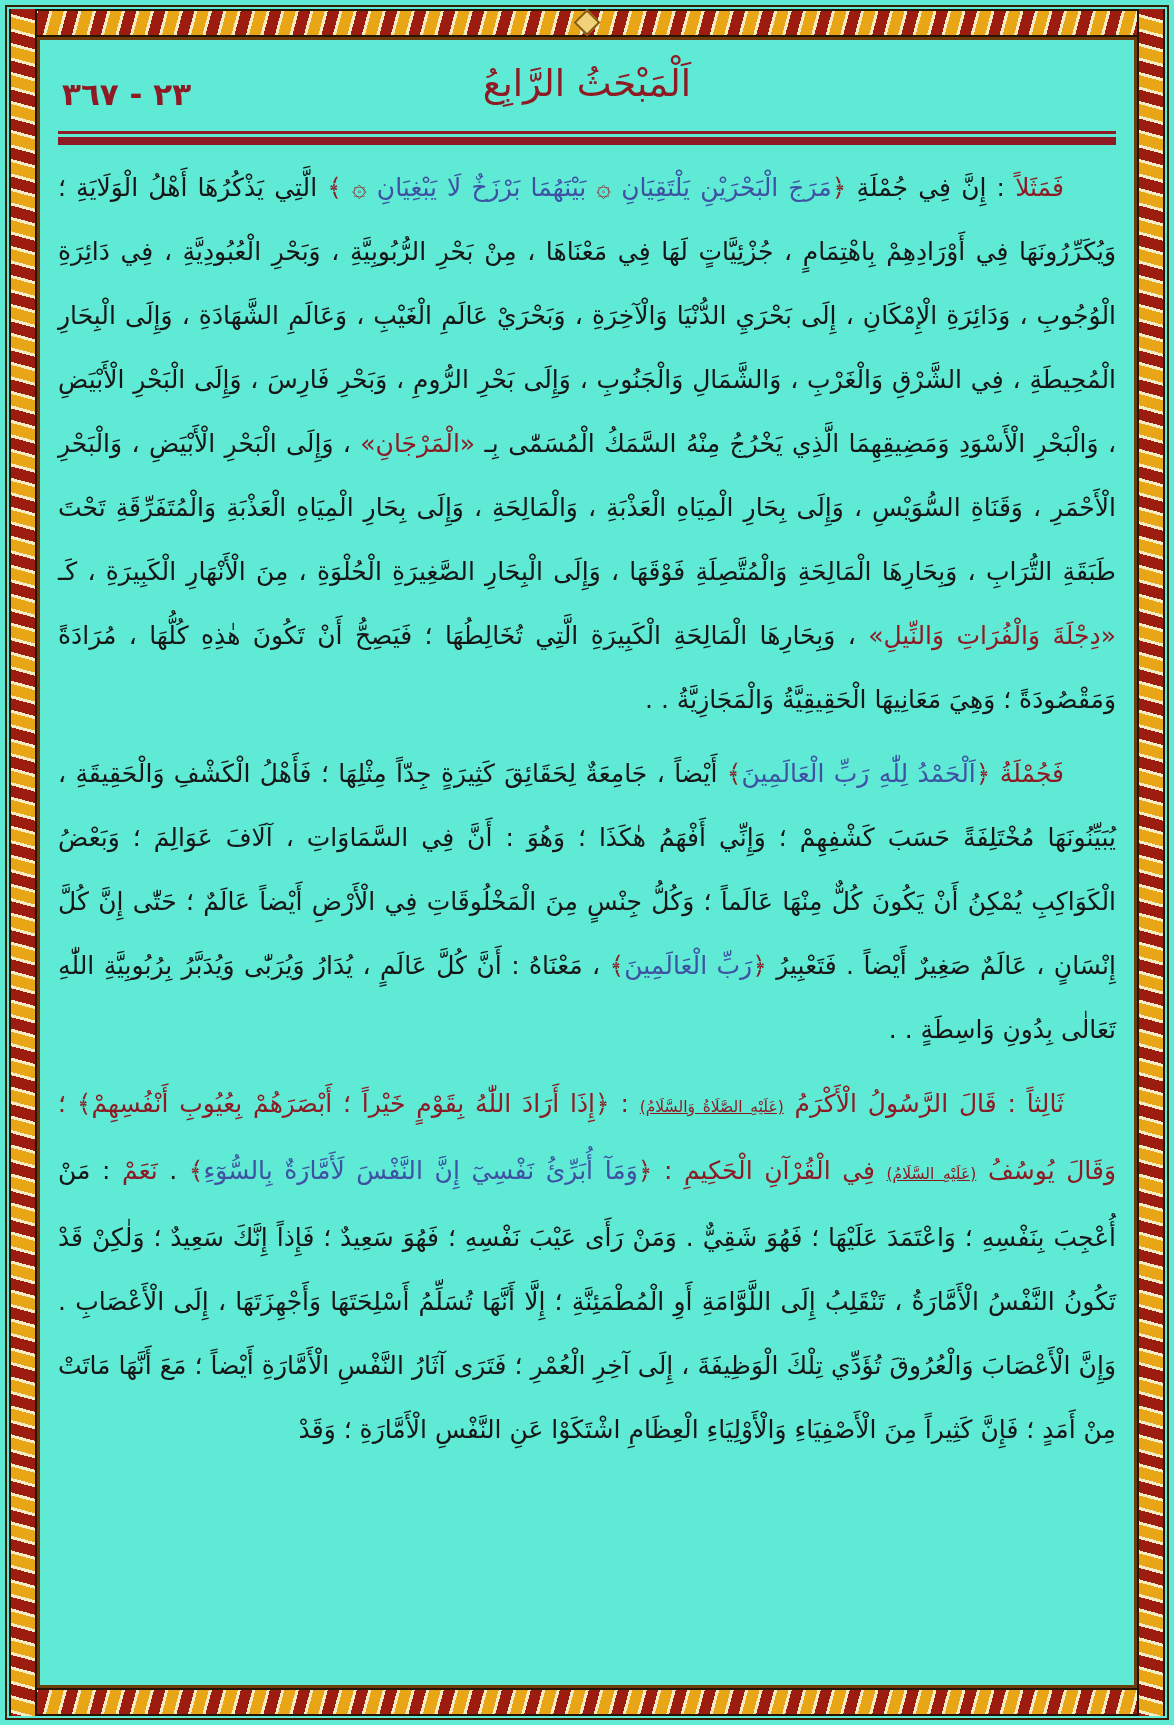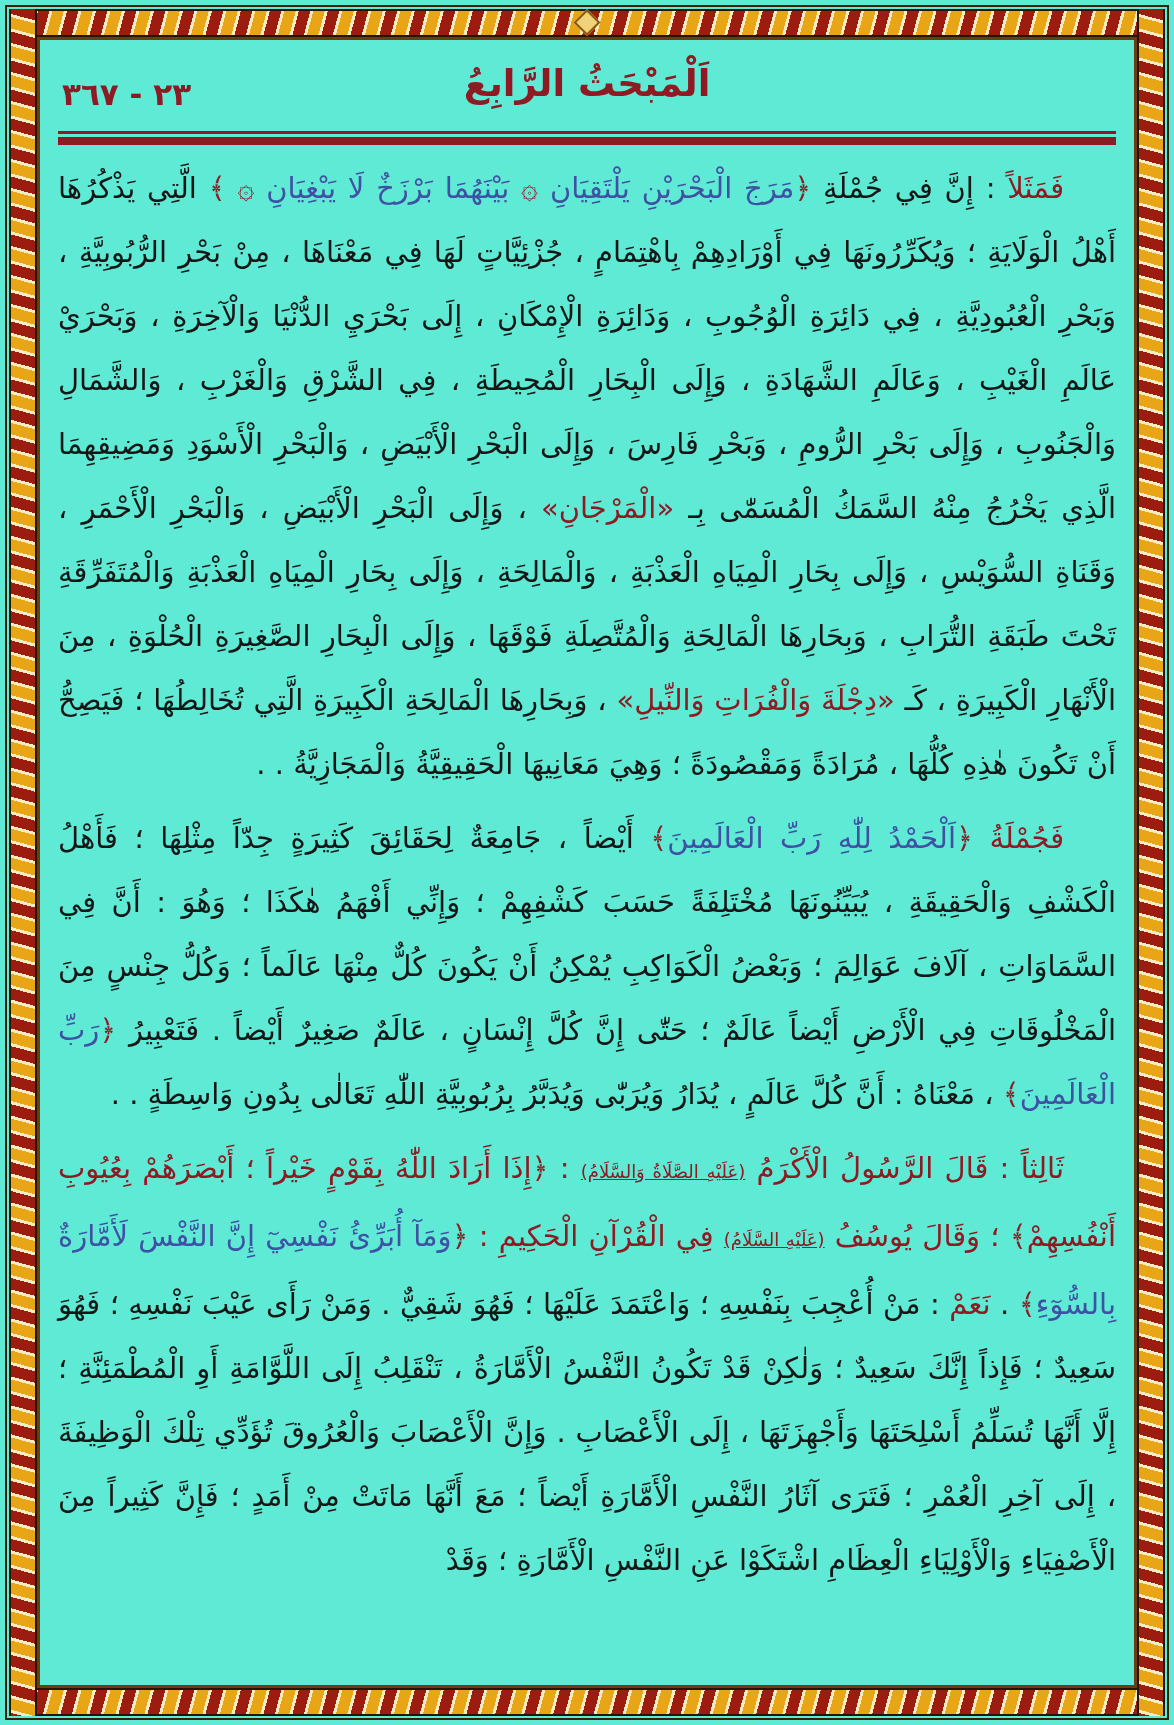--- a/index.html
+++ b/index.html
@@ -33,30 +33,30 @@
     background:#efd27a;border:2px solid #8a5a10;
   }
   
   .header{position:absolute;top:62px;left:60px;right:60px;height:62px;}
   .page-marker{
     position:absolute;left:2px;top:14px;direction:rtl;
     font-size:31px;font-weight:bold;color:#8e1b24;letter-spacing:2px;
   }
   .page-title{
     position:absolute;left:0;right:0;top:0;text-align:center;direction:rtl;
-    font-size:37px;font-weight:bold;color:#8e1b24;
+    font-size:37px;font-weight:normal;color:#8e1b24;
   }
   .double-rule{
     position:absolute;top:131px;left:58px;right:58px;height:3px;
     border-top:3px solid #8e1b24;border-bottom:8px solid #8e1b24;
   }
   
   .body-text{
     position:absolute;top:156px;left:58px;right:58px;bottom:66px;
-    direction:rtl;text-align:justify;font-size:29px;line-height:64px;color:#161616;
+    direction:rtl;text-align:justify;font-size:25px;line-height:64px;color:#161616;
   }
   .para{margin:0 0 10px 0;text-indent:52px;}
   .seg-k{color:#161616;}
   .seg-r{color:#8e1b24;}
   .seg-b{color:#3f51a3;}
   .seg-rs{color:#8e1b24;font-size:0.62em;text-decoration:underline;}
 </style>
 </head>
 <body>
 

